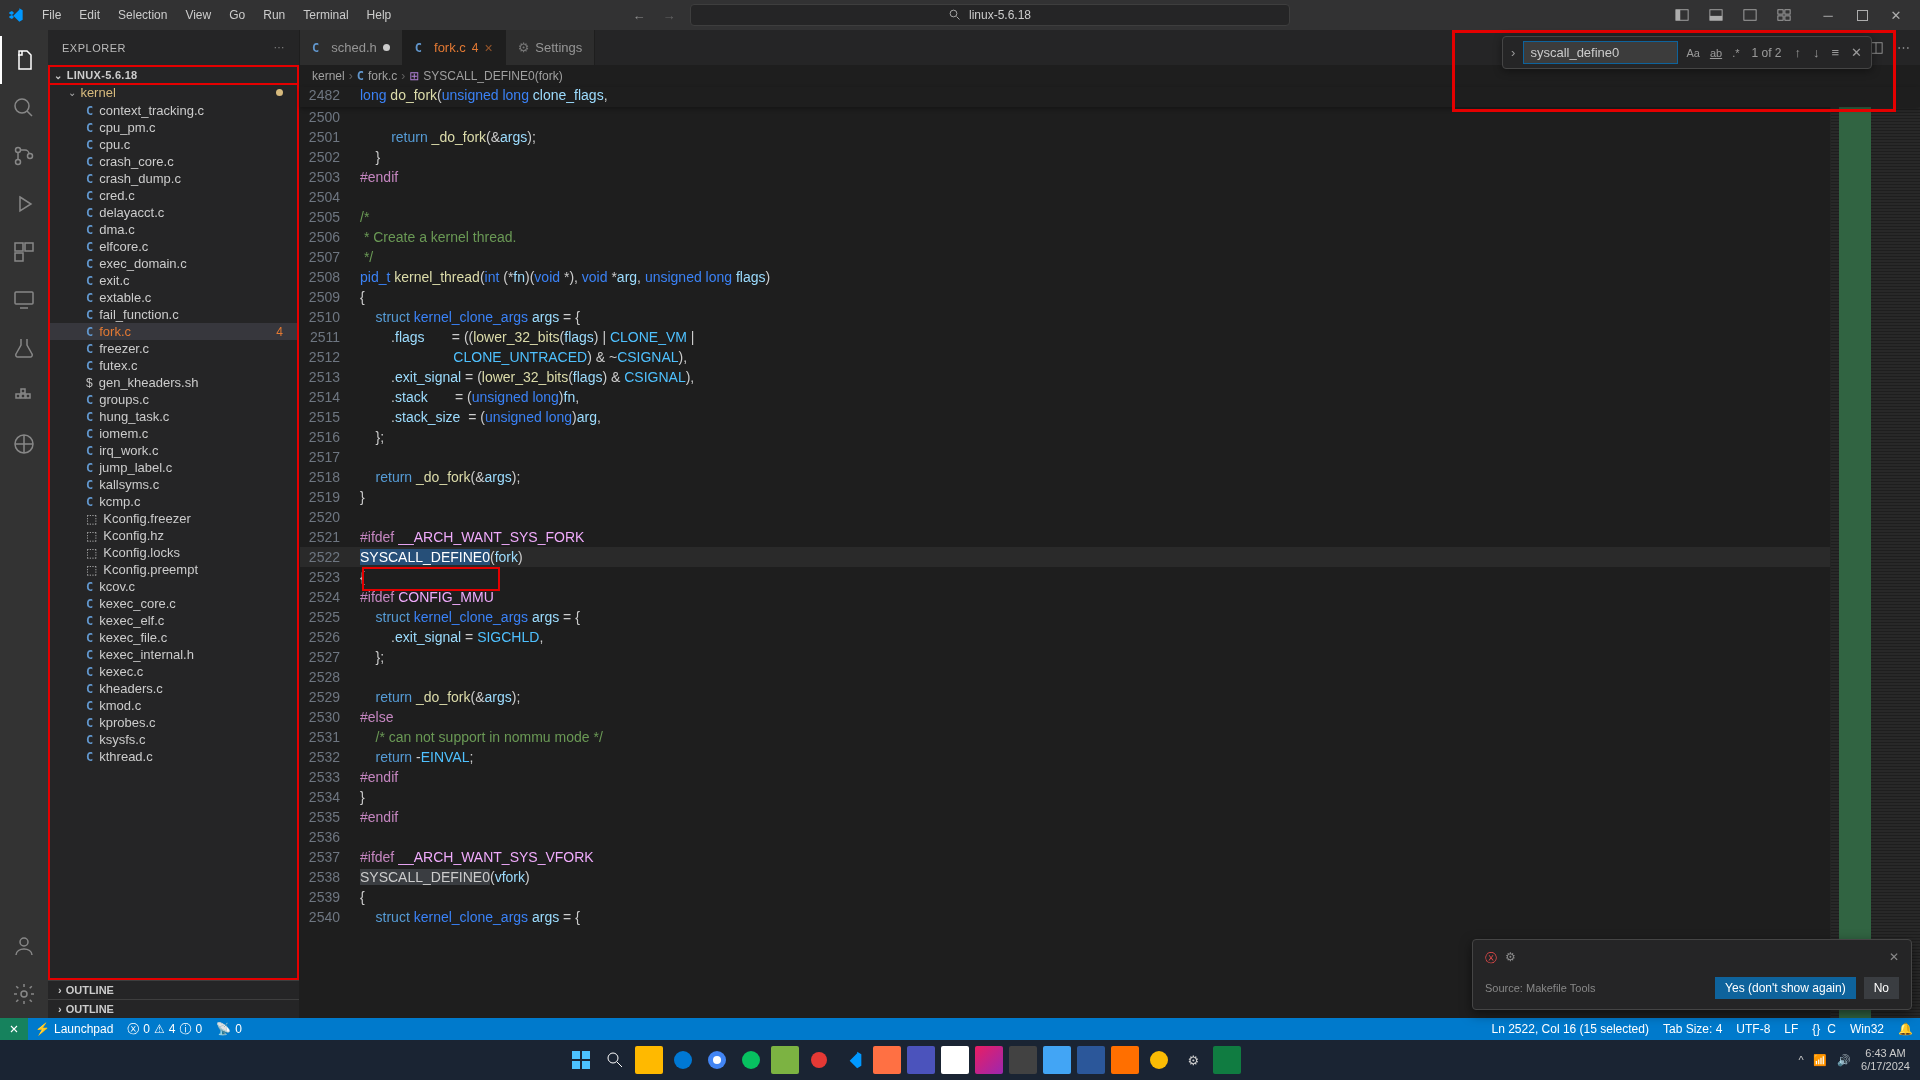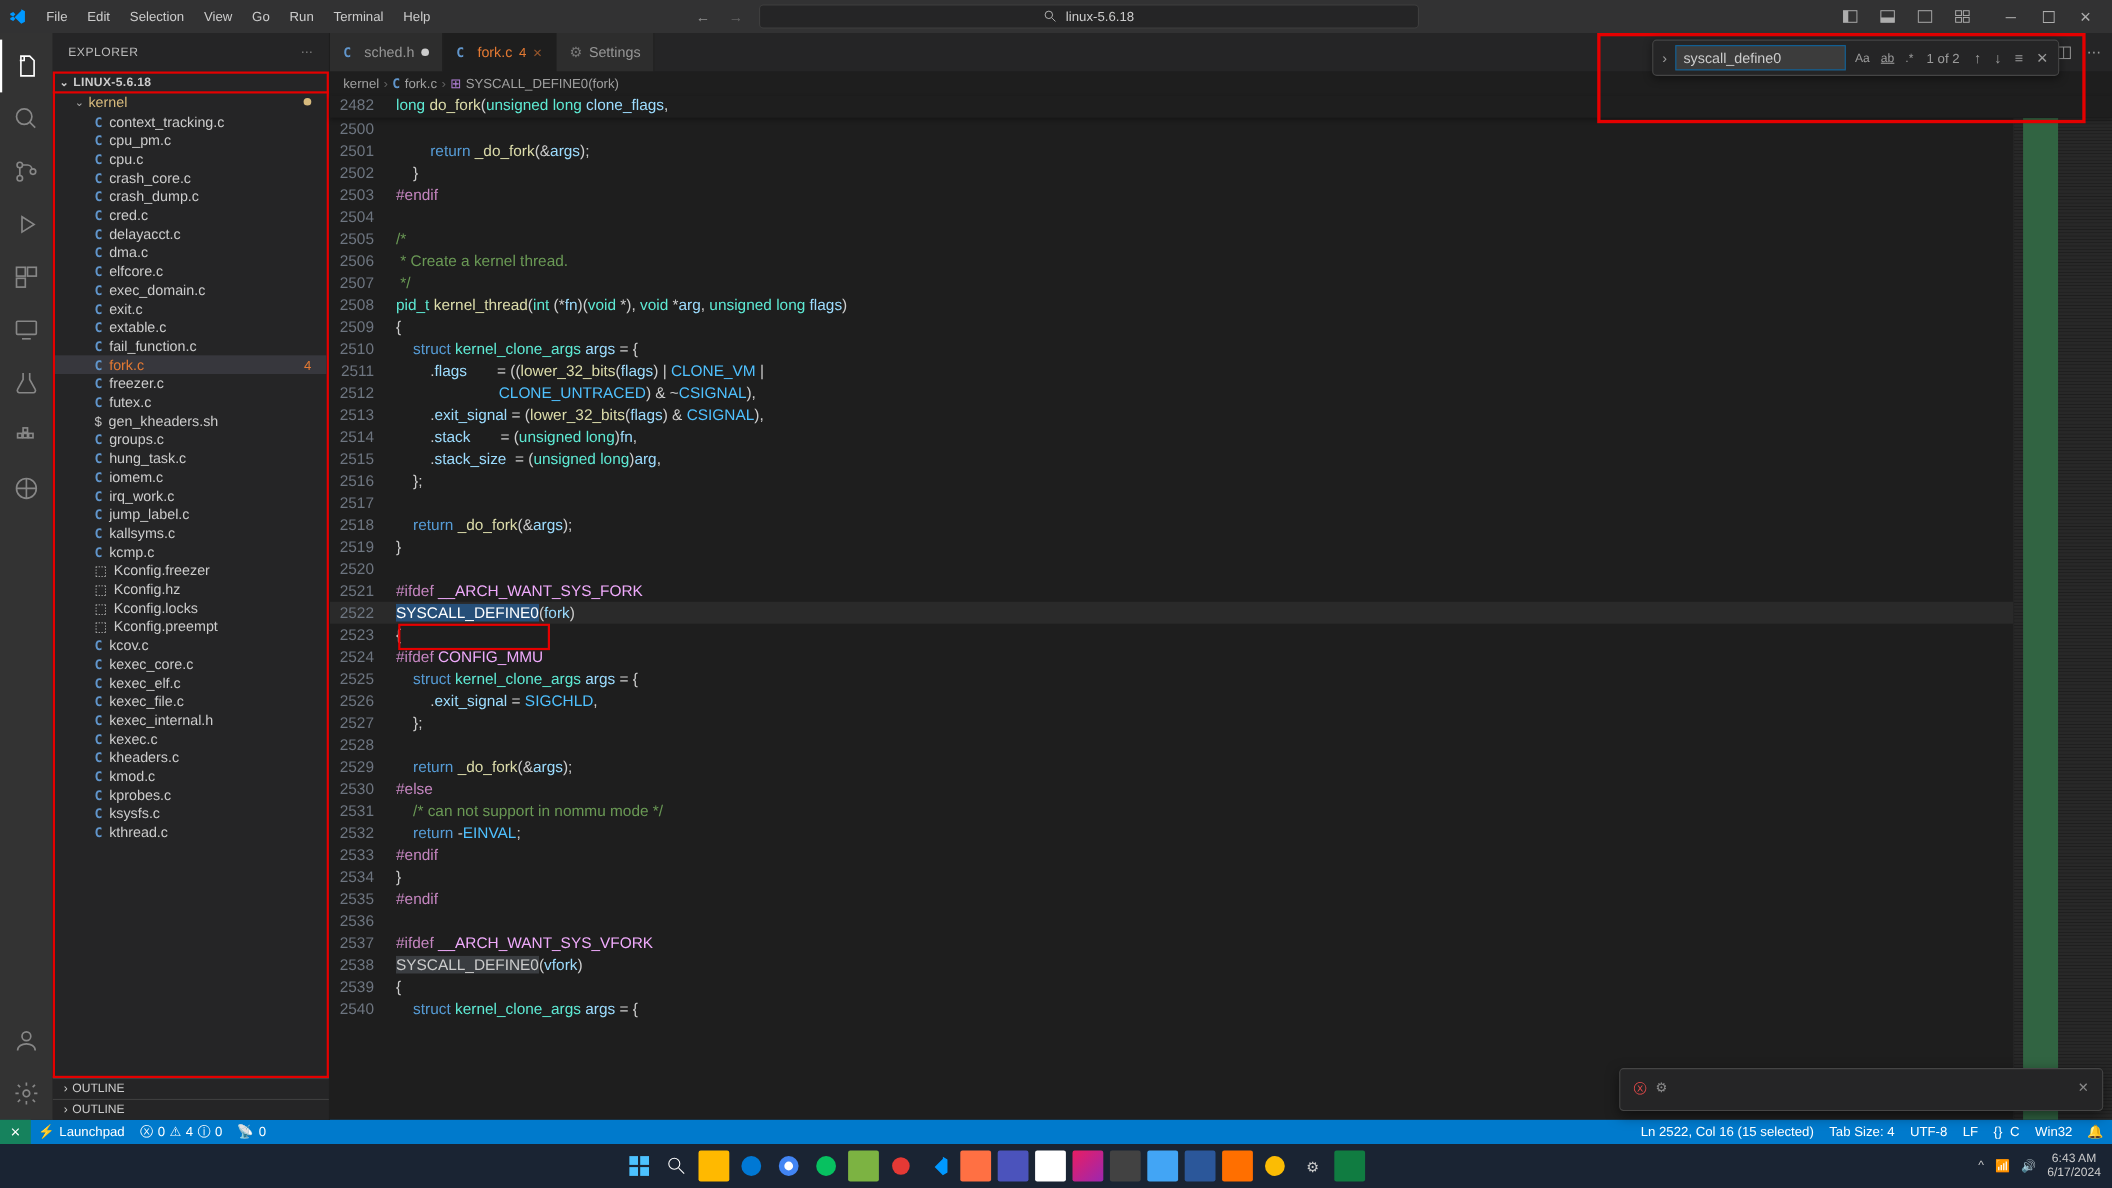--- a/index.html
+++ b/index.html
@@ -28,41 +28,41 @@
 .folder-row{display:flex;align-items:center;padding:2px 8px 2px 18px;font-size:13px;cursor:pointer;position:relative}
 .folder-row .chev{margin-right:4px;font-size:10px;opacity:.8}
 .folder-row .label{color:#d7ba7d}
 .folder-row .dot{position:absolute;right:14px;width:7px;height:7px;border-radius:50%;background:#d7ba7d}
 .file-row{display:flex;align-items:center;padding:1px 8px 1px 36px;font-size:13px;cursor:pointer;position:relative}
 .file-row.active{background:#37373d}
 .file-c-icon{color:#6196cc;font-weight:700;font-family:monospace;margin-right:6px;font-size:12px}
 .file-s-icon{color:#c5c5c5;margin-right:6px;font-size:12px}
 .file-row.active .name{color:#e37933}
 .badge-num{position:absolute;right:14px;color:#e37933;font-size:12px}
-.outline-row{padding:3px 10px;font-size:11px;font-weight:400;cursor:pointer;border-top:1px solid #3e3e3e}
+.outline-row{padding:3px 10px;font-size:11px;font-weight:700;cursor:pointer;border-top:1px solid #3e3e3e}
 .editor{flex:1;display:flex;flex-direction:column;position:relative}
 .tabs{height:35px;background:#252526;display:flex;align-items:stretch}
 .tab{display:flex;align-items:center;padding:0 12px;gap:6px;font-size:13px;border-right:1px solid #1e1e1e;cursor:pointer;background:#2d2d2d;color:#969696}
 .tab.active{background:#1e1e1e;color:#e37933}
 .tab .close{opacity:.6;font-size:14px}
 .tab .dot{width:7px;height:7px;border-radius:50%;background:#ccc}
 .tab .num{color:#e37933;font-size:12px}
 .tabs-right{margin-left:auto;display:flex;align-items:center;padding:0 10px;gap:14px}
 .tr-icon{opacity:.7;cursor:pointer}
 .breadcrumb{height:22px;display:flex;align-items:center;padding:0 12px;font-size:12px;color:#a0a0a0;gap:4px;background:#1e1e1e}
 .breadcrumb .sep{opacity:.5}
 .sticky-line{height:20px;background:#1e1e1e;display:flex;font-family:'Consolas',monospace;font-size:14px;box-shadow:0 2px 4px rgba(0,0,0,.3);z-index:2}
 .code-area{flex:1;display:flex;overflow:hidden;font-family:'Consolas',monospace;font-size:14px;line-height:20px;position:relative}
 .code{flex:1;white-space:pre;position:relative}
 .line{height:20px;display:flex}
 .ln{width:60px;text-align:right;padding-right:20px;color:#6e7681;flex-shrink:0}
 .cl{flex:1;white-space:pre}
 .line.hl{background:#2a2a2a}
 .kw{color:#569cd6}
-.type{color:#5eead4}
+.type{color:#3b82f6}
 .num{color:#b5cea8}
 .cm{color:#6a9955}
 .fn{color:#dcdcaa}
 .var{color:#9cdcfe}
 .pp{color:#c586c0}
 .macro{color:#f0abfc}
 .const{color:#4fc1ff}
 .highlight-box{border:2px solid #e50000;position:absolute}
 .sel{background:#264f78;color:#fff}
 .sel-dim{background:#3a3d41}
@@ -481,20 +481,25 @@
     </div>
 
     <div class="highlight-box" style="top:537px;left:62px;width:138px;height:24px"></div>
 
     <div class="notification">
       <div class="notif-head">
         <span style="color:#f14c4c">ⓧ</span>
         <span style="opacity:.6;cursor:pointer">⚙</span>
         <span class="notif-x">✕</span>
       </div>
+      <div class="notif-foot">
+        <span class="notif-src">Source: Makefile Tools</span>
+        <button class="btn">Yes (don't show again)</button>
+        <button class="btn sec">No</button>
+      </div>
     </div>
   </div>
 </div>
 
 <div class="statusbar">
   <div class="sb-remote">
       <svg width="12" height="12" viewBox="0 0 16 16" fill="#fff">
         <path d="M4 4l4 4-4 4M12 4l-4 4 4 4" stroke="#fff" fill="none" stroke-width="1.5"></path>
       </svg>
     </div>

